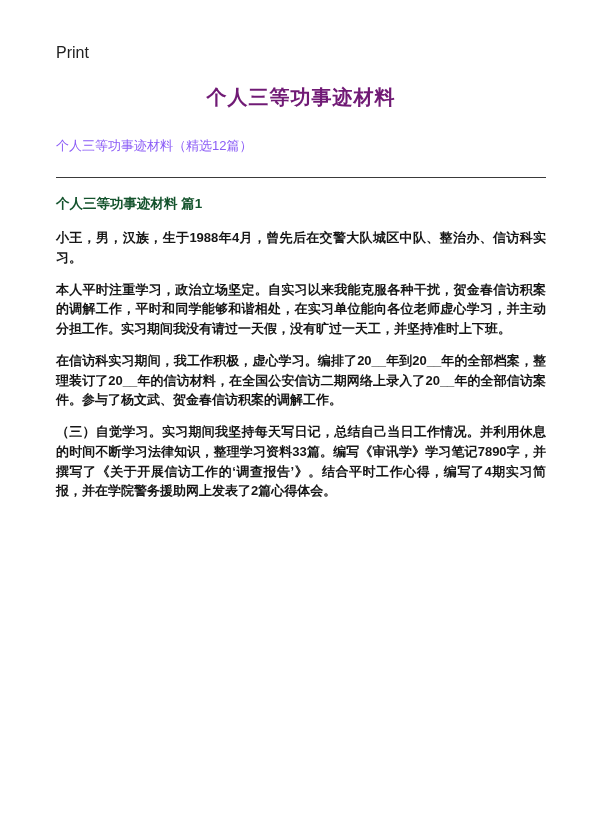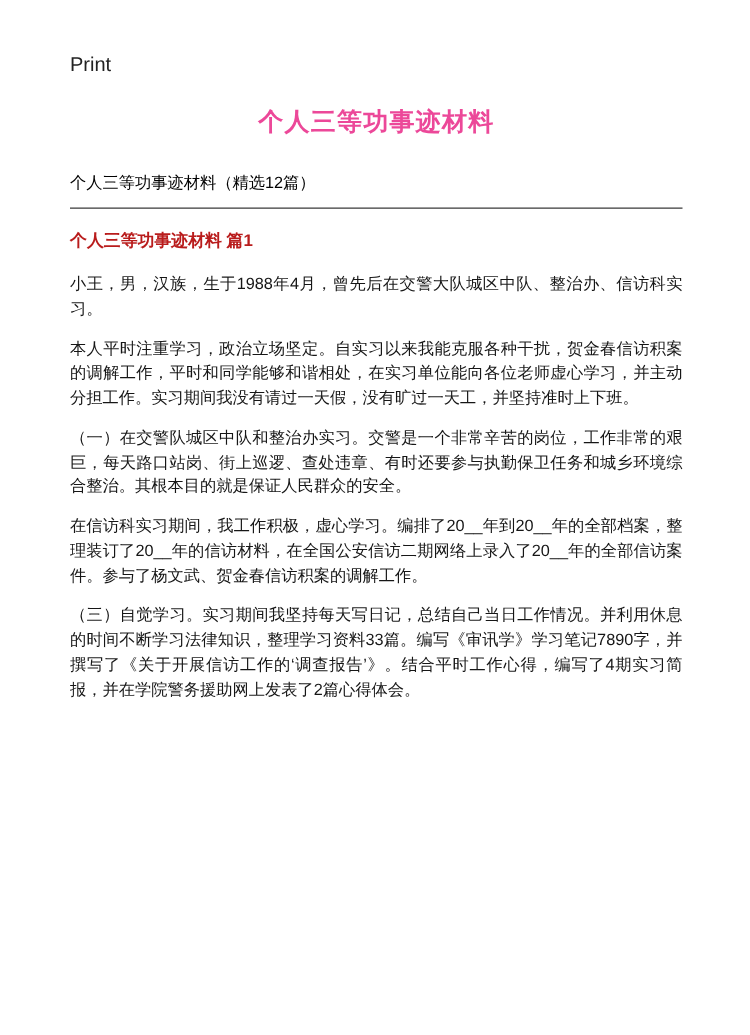--- a/index.html
+++ b/index.html
@@ -21,62 +21,62 @@
     margin-bottom: 22px;
     display: inline-block;
     cursor: pointer;
   }
   .doc-title {
     text-align: center;
     font-size: 20px;
     font-weight: bold;
     letter-spacing: 1px;
     margin-bottom: 26px;
-    color: #ec4899;
+    color: #701a75;
   }
   .doc-subtitle {
     font-size: 13px;
-    color: #000000;
-    margin-bottom: 11px;
+    color: #8b5cf6;
+    margin-bottom: 22px;
   }
   .divider {
     border: none;
     border-top: 1px solid #3a3a3a;
     height: 0;
     margin: 0 0 17px 0;
   }
   .section-heading {
     font-size: 13.5px;
     font-weight: bold;
-    color: #b91c1c;
+    color: #14532d;
     margin-bottom: 15px;
   }
   .body-para {
     font-size: 13px;
     line-height: 1.52;
     margin-bottom: 12px;
     text-align: justify;
     color: #161616;
     word-break: break-all;
+    font-weight: bold;
   }
 </style>
 </head>
 <body>
 
 <div class="page">
 
   <span class="print-label">Print</span>
 
   <h1 class="doc-title">个人三等功事迹材料</h1>
 
   <div class="doc-subtitle">个人三等功事迹材料（精选12篇）</div>
 
   <hr class="divider">
 
   <h2 class="section-heading">个人三等功事迹材料 篇1</h2>
 
   <p class="body-para">小王，男，汉族，生于1988年4月，曾先后在交警大队城区中队、整治办、信访科实习。</p>
   <p class="body-para">本人平时注重学习，政治立场坚定。自实习以来我能克服各种干扰，贺金春信访积案的调解工作，平时和同学能够和谐相处，在实习单位能向各位老师虚心学习，并主动分担工作。实习期间我没有请过一天假，没有旷过一天工，并坚持准时上下班。</p>
-  <p class="body-para">（一）在交警队城区中队和整治办实习。交警是一个非常辛苦的岗位，工作非常的艰巨，每天路口站岗、街上巡逻、查处违章、有时还要参与执勤保卫任务和城乡环境综合整治。其根本目的就是保证人民群众的安全。</p>
   <p class="body-para">在信访科实习期间，我工作积极，虚心学习。编排了20__年到20__年的全部档案，整理装订了20__年的信访材料，在全国公安信访二期网络上录入了20__年的全部信访案件。参与了杨文武、贺金春信访积案的调解工作。</p>
   <p class="body-para">（三）自觉学习。实习期间我坚持每天写日记，总结自己当日工作情况。并利用休息的时间不断学习法律知识，整理学习资料33篇。编写《审讯学》学习笔记7890字，并撰写了《关于开展信访工作的‘调查报告’》。结合平时工作心得，编写了4期实习简报，并在学院警务援助网上发表了2篇心得体会。</p>
 
 </div>
 
 </body></html>

